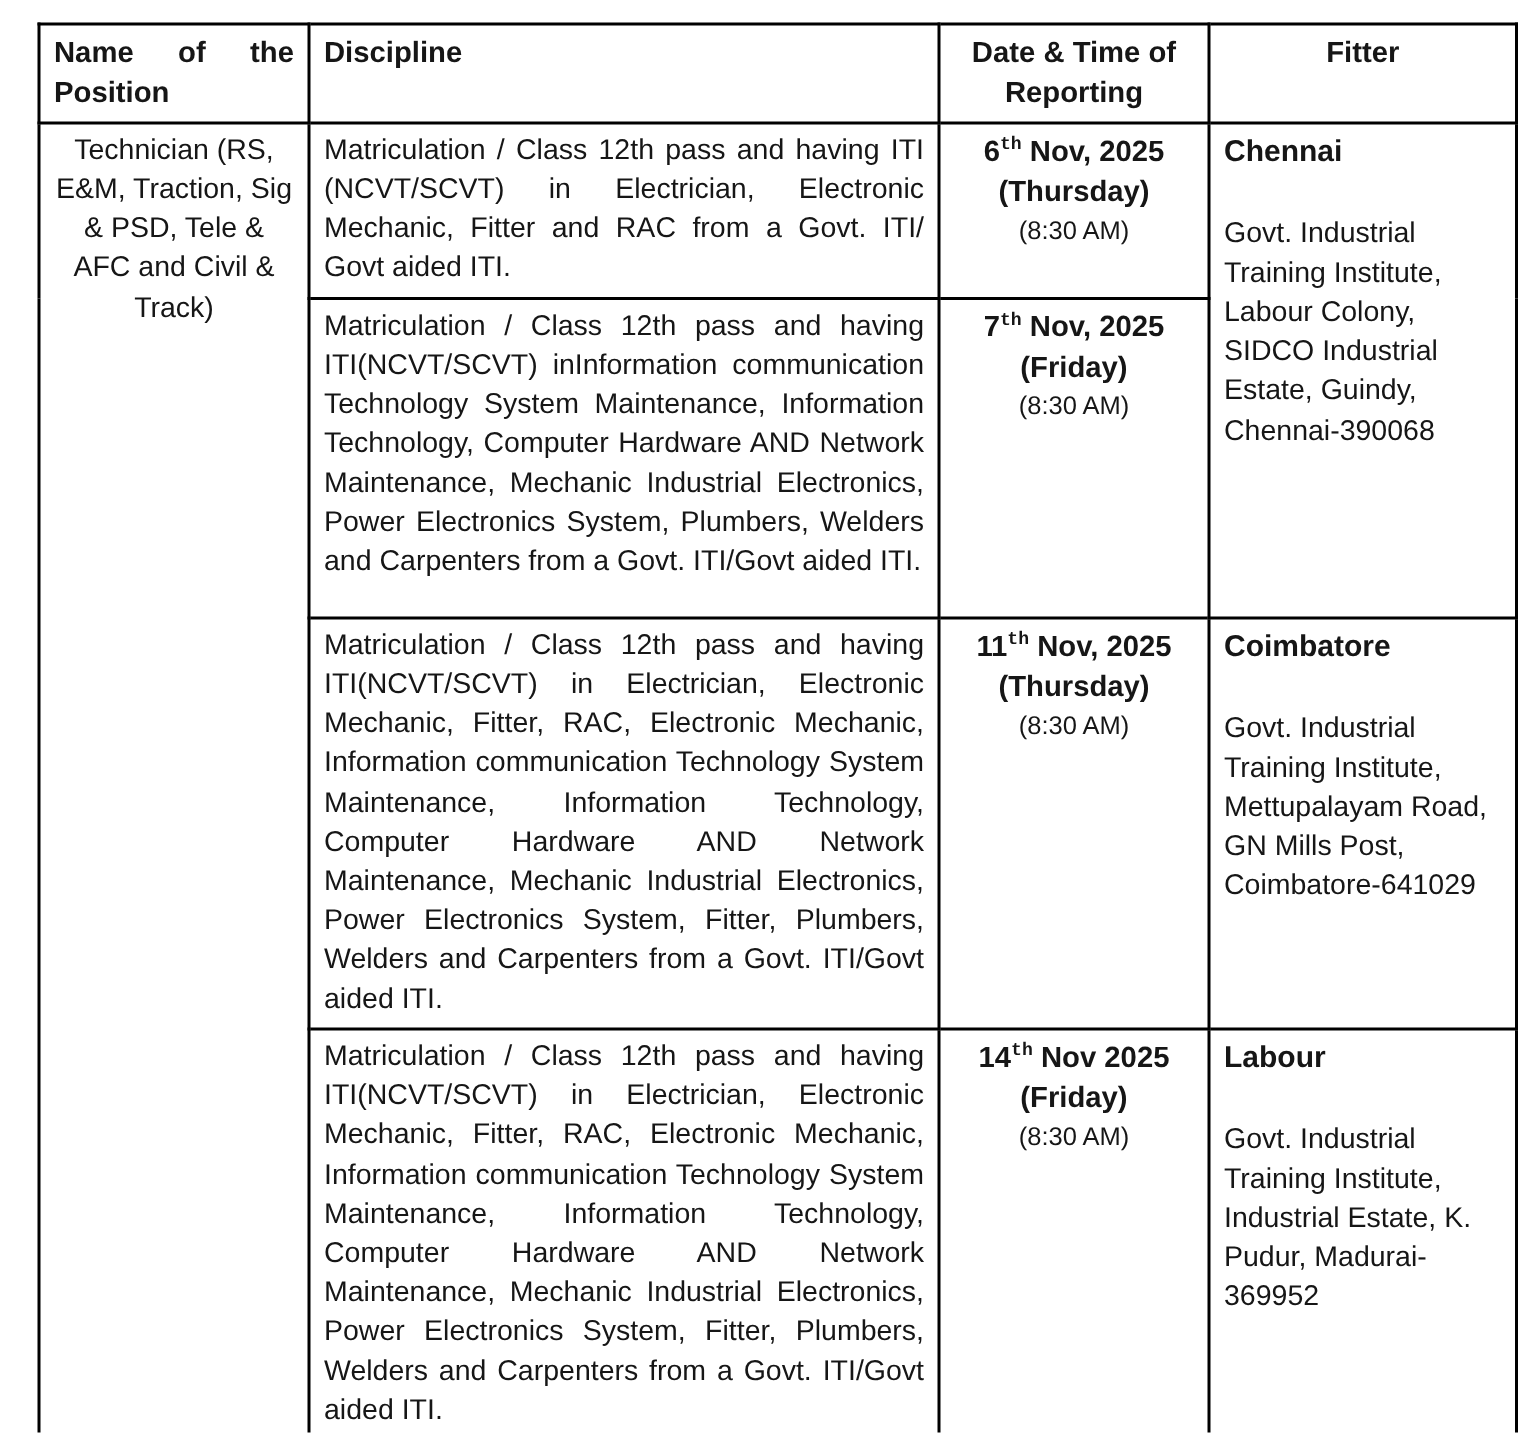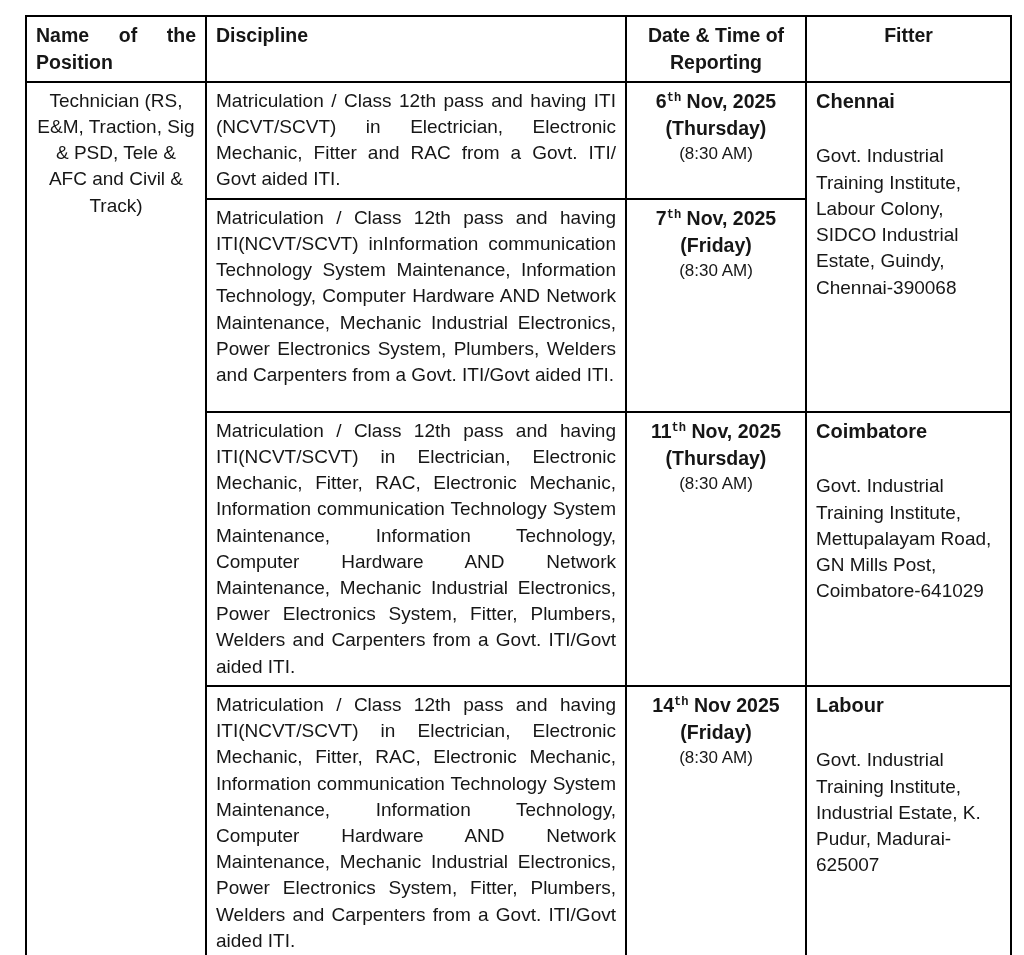--- a/index.html
+++ b/index.html
@@ -136,18 +136,18 @@
       </tr>
       <tr class="r4">
         <td class="disc">Matriculation / Class 12th pass and having ITI(NCVT/SCVT) in Electrician, Electronic Mechanic, Fitter, RAC, Electronic Mechanic, Information communication Technology System Maintenance, Information Technology, Computer Hardware AND Network Maintenance, Mechanic Industrial Electronics, Power Electronics System, Fitter, Plumbers, Welders and Carpenters from a Govt. ITI/Govt aided ITI.</td>
         <td class="date">
           <div class="dline"><span>14</span><sup>th</sup><span> Nov 2025</span></div>
           <div class="dline">(Friday)</div>
           <div class="tline">(8:30 AM)</div>
         </td>
         <td class="venue">
           <div class="city">Labour</div>
-          <div class="addr">Govt. Industrial Training Institute, Industrial Estate, K. Pudur, Madurai-625007</div>
+          <div class="addr">Govt. Industrial Training Institute, Industrial Estate, K. Pudur, Madurai-369952</div>
         </td>
       </tr>
     </tbody>
   </table>
 </div>
 
 </body></html>

